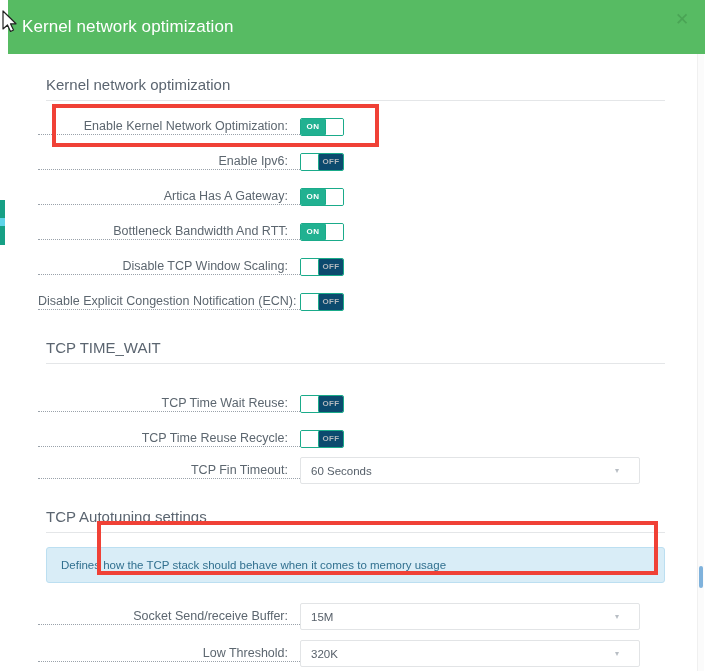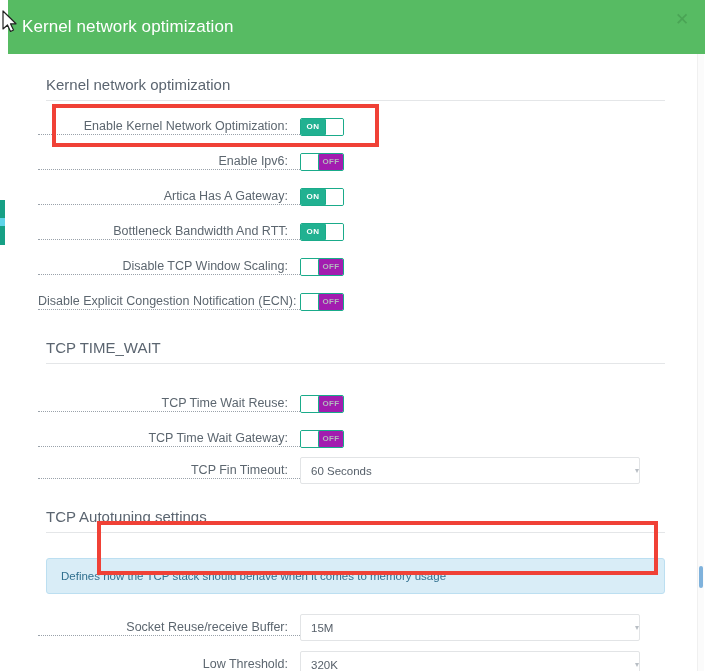--- a/index.html
+++ b/index.html
@@ -173,54 +173,54 @@
     border-radius: 1px;
   }
   .toggle.on .seg-text {
     background: #21b191;
     color: #ffffff;
   }
   .toggle.on .knob {
     border-left: 1px solid #1aab8a;
   }
   .toggle.off .seg-text {
-    background: #a21caf;
+    background: #0c4a6e;
     color: #b3b9be;
     order: 2;
   }
   .toggle.off .knob {
     order: 1;
     border-right: 1px solid #1aab8a;
   }
 
   
   .select {
     width: 340px;
     height: 27px;
     border: 1px solid #e2e4e6;
     border-radius: 2px;
     background: #ffffff;
     display: flex;
     align-items: center;
-    padding: 0 0 0 10px;
+    padding: 0 20px 0 10px;
     box-sizing: border-box;
     font-size: 11.5px;
     color: #57606a;
     cursor: pointer;
     justify-content: space-between;
   }
   .select .caret {
     color: #b8bec4;
     font-size: 8px;
     line-height: 1;
   }
 
   
   .infobox {
-    margin: 25px 20px 0 8px;
+    margin: 14px 20px 0 8px;
     background: #d9edf7;
     border: 1px solid #bcdff1;
     border-radius: 3px;
     padding: 11px 14px;
     font-size: 11.5px;
     color: #31708f;
     box-sizing: border-box;
   }
 
   
@@ -370,21 +370,21 @@
             <div class="toggle off">
               <span class="seg-text">OFF</span>
               <span class="knob"></span>
             </div>
           </div>
         </div>
 
         <div style="height:8px"></div>
 
         <div class="row">
-          <div class="row-label">TCP Time Wait Gateway:</div>
+          <div class="row-label">TCP Time Reuse Recycle:</div>
           <div class="row-control">
             <div class="toggle off">
               <span class="seg-text">OFF</span>
               <span class="knob"></span>
             </div>
           </div>
         </div>
 
         <div style="height:5px"></div>
 
@@ -398,21 +398,21 @@
           </div>
         </div>
 
         <div class="section-title">TCP Autotuning settings</div>
 
         <div class="infobox">Defines how the TCP stack should behave when it comes to memory usage</div>
 
         <div style="height:20px"></div>
 
         <div class="row">
-          <div class="row-label">Socket Reuse/receive Buffer:</div>
+          <div class="row-label">Socket Send/receive Buffer:</div>
           <div class="row-control">
             <div class="select">
               <span>15M</span>
               <span class="caret">▾</span>
             </div>
           </div>
         </div>
 
         <div style="height:10px"></div>
 

